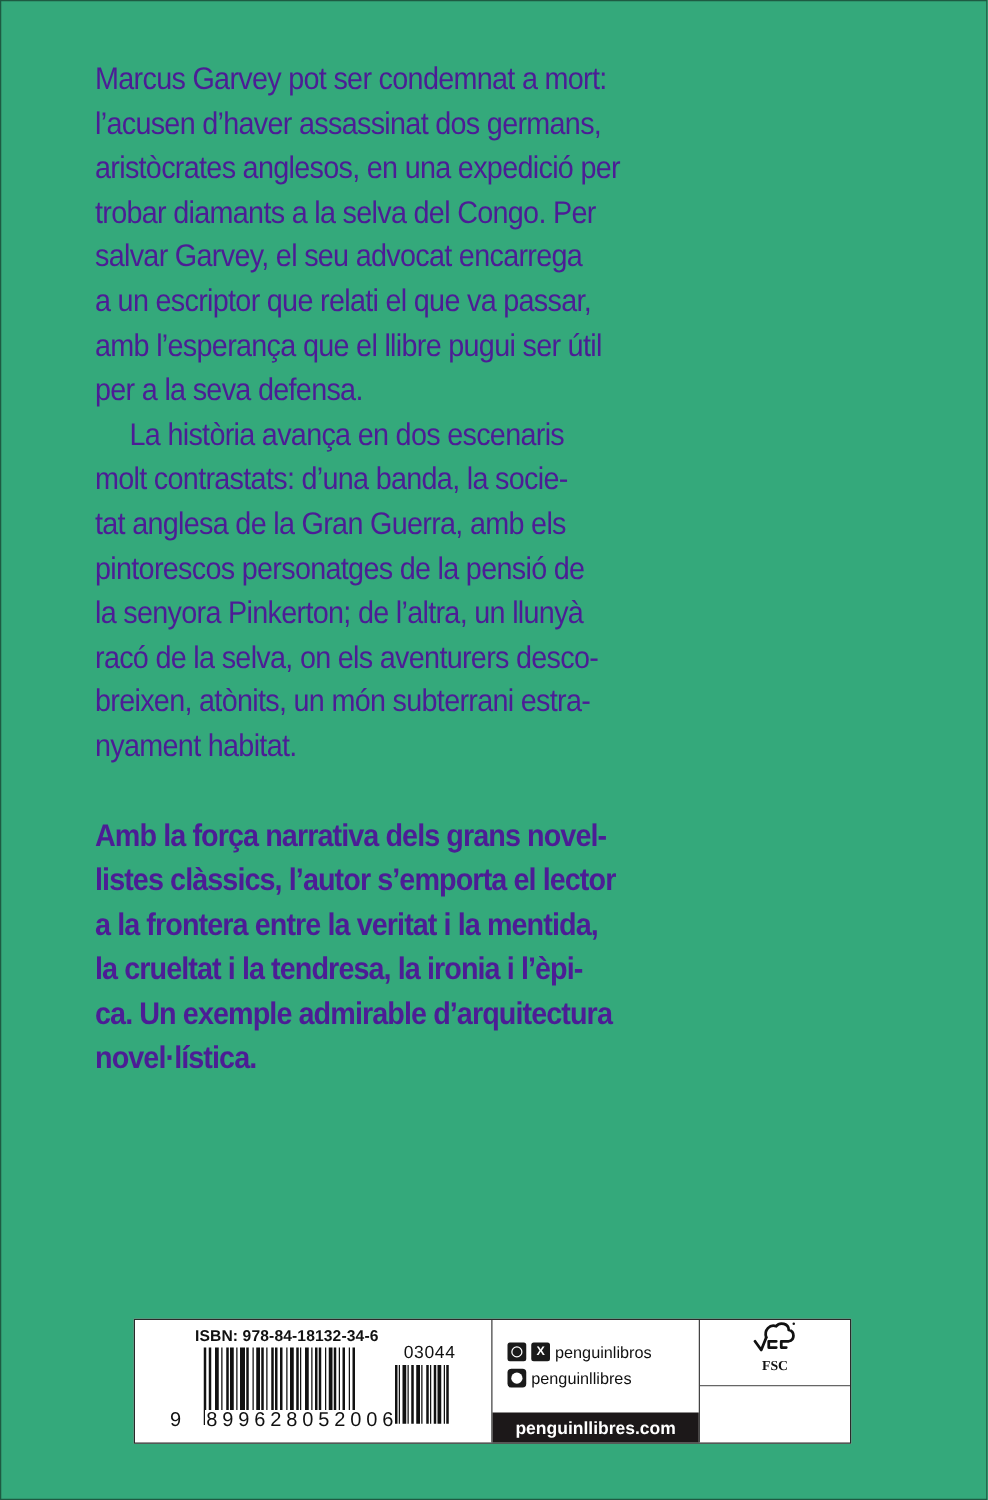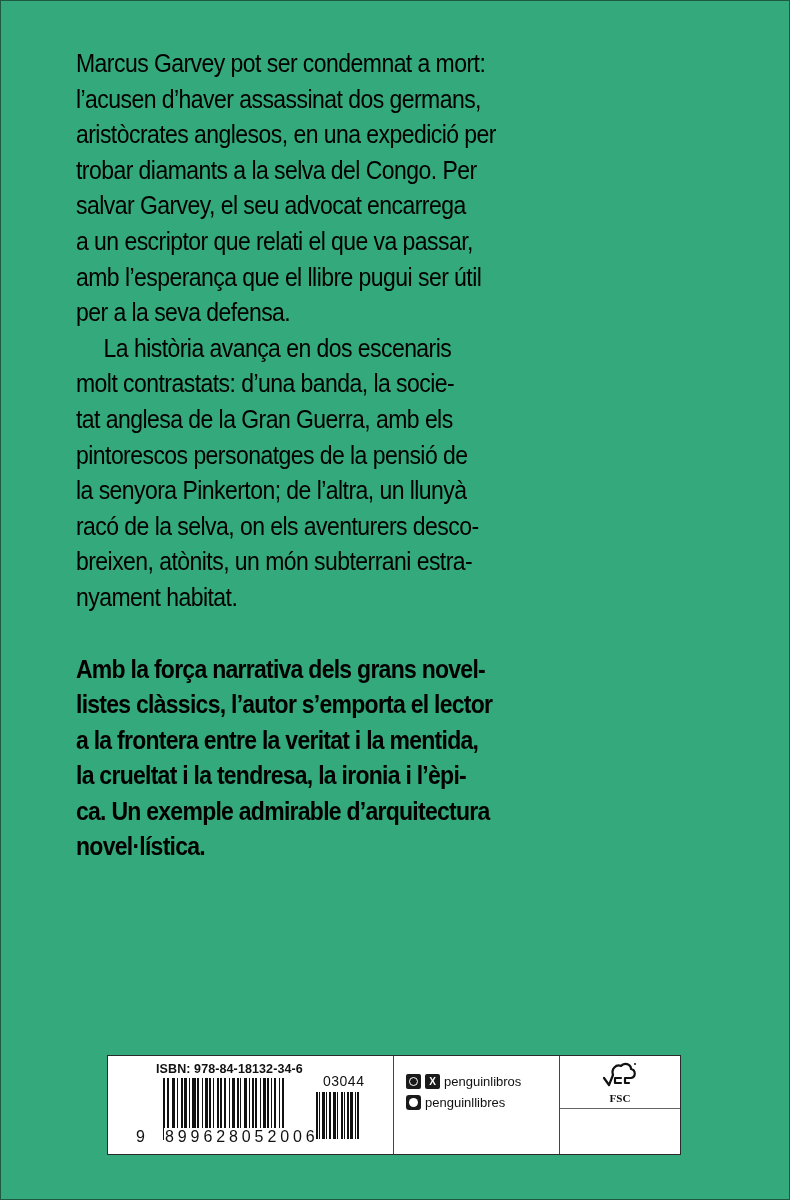--- a/index.html
+++ b/index.html
@@ -8,21 +8,21 @@
     background:#34a97b;
     position:relative;
     font-family:"Liberation Sans", sans-serif;
   }
   .frame {
     position:absolute; left:0; top:0; width:788px; height:1198px;
     border:1px solid #1e5a42;
   }
   .body-text {
     position:absolute; left:76px; top:46px; width:515px;
-    color:#000000;
+    color:#4c1d95;
   }
   .para {
     margin:0; font-size:25px; line-height:35.6px;
     letter-spacing:-0.6px; transform:scaleX(0.92); transform-origin:left top;
     width:560px; white-space:nowrap;
   }
   .para .ln { display:block; }
   .para.p2 .ln:first-child { padding-left:30px; }
   .para.bold { font-weight:bold; letter-spacing:-0.8px; }
   .p1 { margin-top:0; }
@@ -53,21 +53,21 @@
   .social-row.r2 { top:39px; }
   .sicon { width:15px; height:15px; background:#1a1a1a; border-radius:2px; display:inline-flex; align-items:center; justify-content:center; color:#fff; font-size:10px; font-weight:bold; box-sizing:border-box; }
   .sicon.insta::after { content:""; width:7px; height:7px; border:1.5px solid #fff; border-radius:50%; }
   .sicon.spot { border-radius:3px; }
   .sicon.spot::after { content:""; width:9px; height:9px; background:#fff; border-radius:50%; }
   .url-bar {
     position:absolute; left:0; right:0; bottom:0; height:24px; background:#1c1819;
     color:#fff; font-size:14px; font-weight:bold; display:flex; align-items:center; justify-content:center;
   }
 
-  .fsc-cell { position:absolute; left:0; right:0; top:0; height:52px; border-bottom:1px solid #666; display:flex; flex-direction:column; align-items:center; justify-content:center; }
+  .fsc-cell { position:absolute; left:0; right:0; top:0; height:52px; border-bottom:1px solid #666; display:flex; flex-direction:column; align-items:center; justify-content:flex-start; }
   .fsc-label { font-family:"Liberation Serif", serif; font-weight:bold; font-size:11px; color:#111; margin-top:1px; }
   .prh-cell { position:absolute; left:0; right:0; top:53px; bottom:0; display:flex; align-items:center; padding-left:8px; gap:6px; }
   .prh-sep { width:1px; height:32px; background:#333; }
   .prh-text { font-family:"Liberation Serif", serif; font-size:11.5px; line-height:11px; color:#222; }
   .prh-text span { display:block; }
 </style>
 </head>
 <body>
 
 <div class="frame"></div>
@@ -204,20 +204,21 @@
   <div class="col-social">
     <div class="social-row r1">
       <span class="sicon insta"></span>
       <span class="sicon">X</span>
       <span>penguinlibros</span>
     </div>
     <div class="social-row r2">
       <span class="sicon spot"></span>
       <span>penguinllibres</span>
     </div>
+    <div class="url-bar">penguinllibres.com</div>
   </div>
 
   <div class="col-logos">
     <div class="fsc-cell">
       <svg width="38" height="30" viewBox="0 0 38 30">
         <path d="M3 17 L8 24 L12 14" fill="none" stroke="#111" stroke-width="2.2" stroke-linecap="round" stroke-linejoin="round"></path>
         <path d="M12 14 C10 8 15 3 20 5 C23 1 30 3 30 8 C35 9 35 16 30 17 L24 17 L24 22 L28 22 M20 17 L14 17 L14 22 L20 22" fill="none" stroke="#111" stroke-width="2.2" stroke-linecap="round" stroke-linejoin="round"></path>
         <circle cx="34" cy="3" r="1" fill="#111"></circle>
       </svg>
       <div class="fsc-label">FSC</div>

